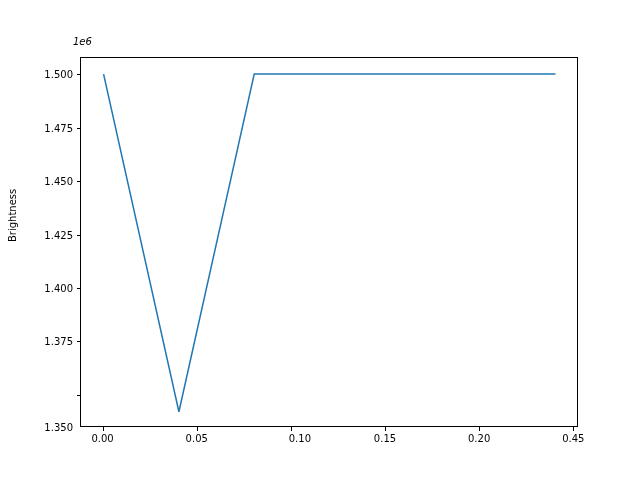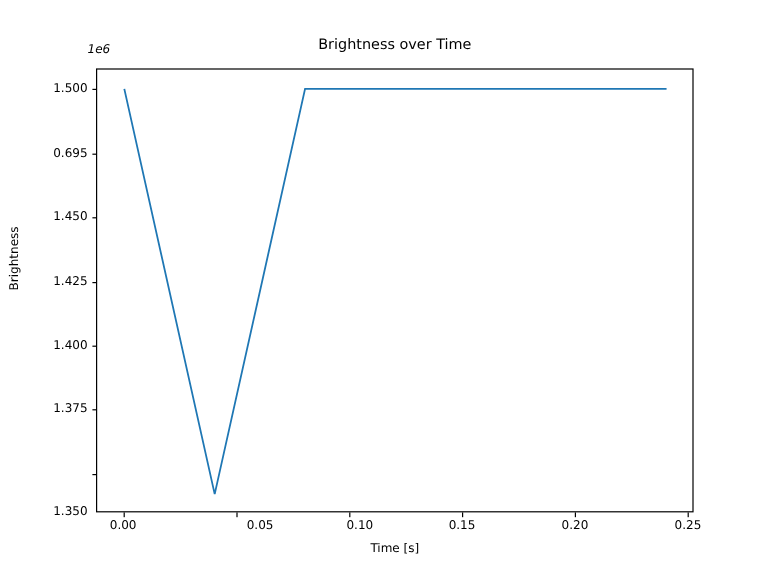--- a/index.html
+++ b/index.html
@@ -112,58 +112,56 @@
     white-space: nowrap;
     transform-origin: left top;
     transform: rotate(-90deg);
   }
 </style>
 </head>
 <body>
 
 <div id="figure">
 
-  <div id="chart-title">Brightness over Time</div>
 
   <div id="y-offset-text">1e6</div>
 
   <div id="axes-area">
     <svg id="plot-svg" viewBox="0 0 498 370" preserveAspectRatio="none">
       <polyline id="series-path" fill="none" stroke="#1f77b4" stroke-width="1.5" stroke-linejoin="miter" stroke-linecap="butt" points="22.59,16.04 97.91,353.75 173.22,16.04 474.47,16.04"></polyline>
     </svg>
   </div>
 
   <div id="x-ticks-group">
       <div class="x-tick-mark" style="left: 102.594px;"></div>
       <div class="x-tick-label" style="left: 102.594px;">0.00</div>
       <div class="x-tick-mark" style="left: 196.733px;"></div>
-      <div class="x-tick-label" style="left: 196.733px; margin-left: 20px;">0.05</div>
+      <div class="x-tick-label" style="left: 196.733px;">0.05</div>
       <div class="x-tick-mark" style="left: 290.873px;"></div>
       <div class="x-tick-label" style="left: 290.873px; padding-left: 18px;">0.10</div>
       <div class="x-tick-mark" style="left: 385.013px;"></div>
       <div class="x-tick-label" style="left: 385.013px;">0.15</div>
       <div class="x-tick-mark" style="left: 479.153px;"></div>
       <div class="x-tick-label" style="left: 479.153px;">0.20</div>
       <div class="x-tick-mark" style="left: 573.293px;"></div>
-      <div class="x-tick-label" style="left: 573.293px;">0.25</div>
+      <div class="x-tick-label" style="left: 573.293px;">0.45</div>
     </div>
   <div id="y-ticks-group">
       <div class="y-tick-mark" style="top: 394.919px;"></div>
       <div class="y-tick-label" style="top: 394.919px; margin-top: 32px;">1.350</div>
       <div class="y-tick-mark" style="top: 341.451px;"></div>
       <div class="y-tick-label" style="top: 341.451px;">1.375</div>
       <div class="y-tick-mark" style="top: 287.983px;"></div>
       <div class="y-tick-label" style="top: 287.983px;">1.400</div>
       <div class="y-tick-mark" style="top: 234.514px;"></div>
       <div class="y-tick-label" style="top: 234.514px;">1.425</div>
       <div class="y-tick-mark" style="top: 181.046px;"></div>
       <div class="y-tick-label" style="top: 181.046px;">1.450</div>
       <div class="y-tick-mark" style="top: 127.578px;"></div>
-      <div class="y-tick-label" style="top: 127.578px;">0.695</div>
+      <div class="y-tick-label" style="top: 127.578px;">1.475</div>
       <div class="y-tick-mark" style="top: 74.1098px;"></div>
       <div class="y-tick-label" style="top: 74.1098px;">1.500</div>
     </div>
 
-  <div id="x-axis-label">Time [s]</div>
 
   <div id="y-axis-label">Brightness</div>
 
 </div>
 
 </body></html>

